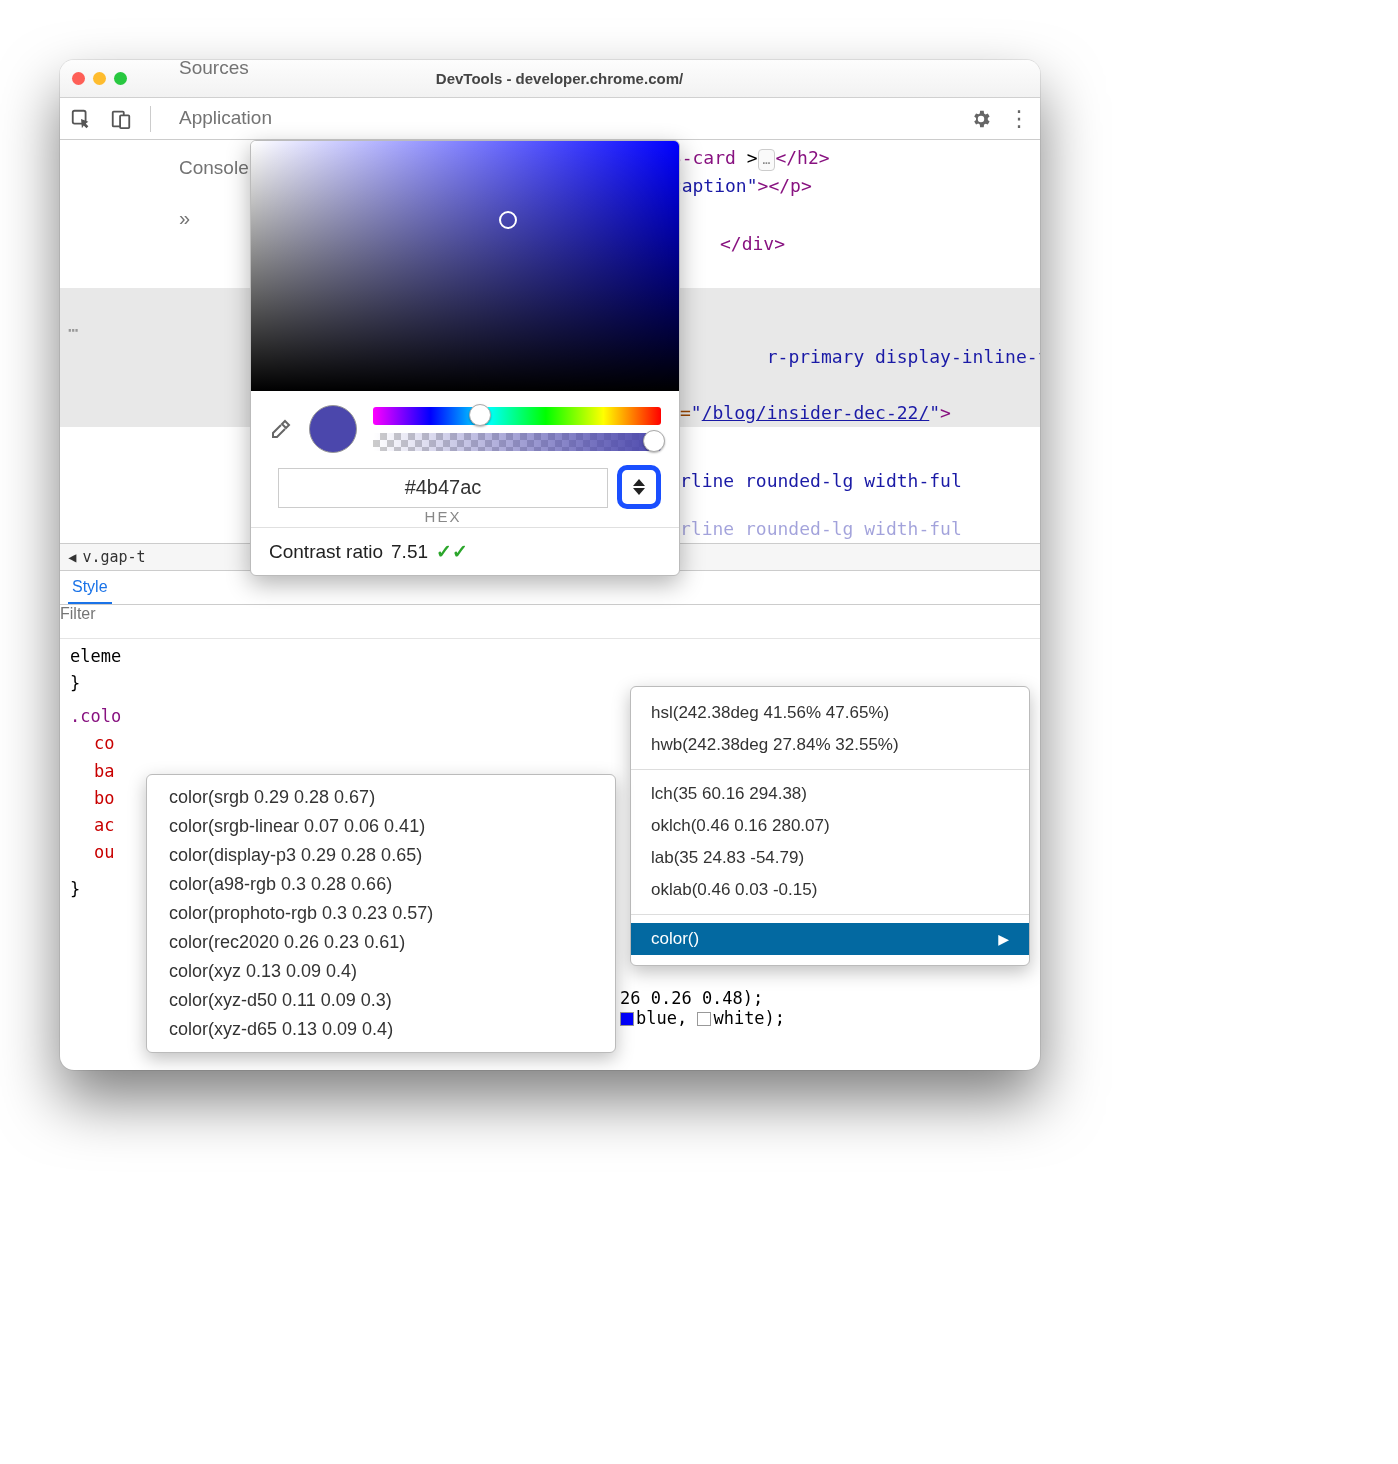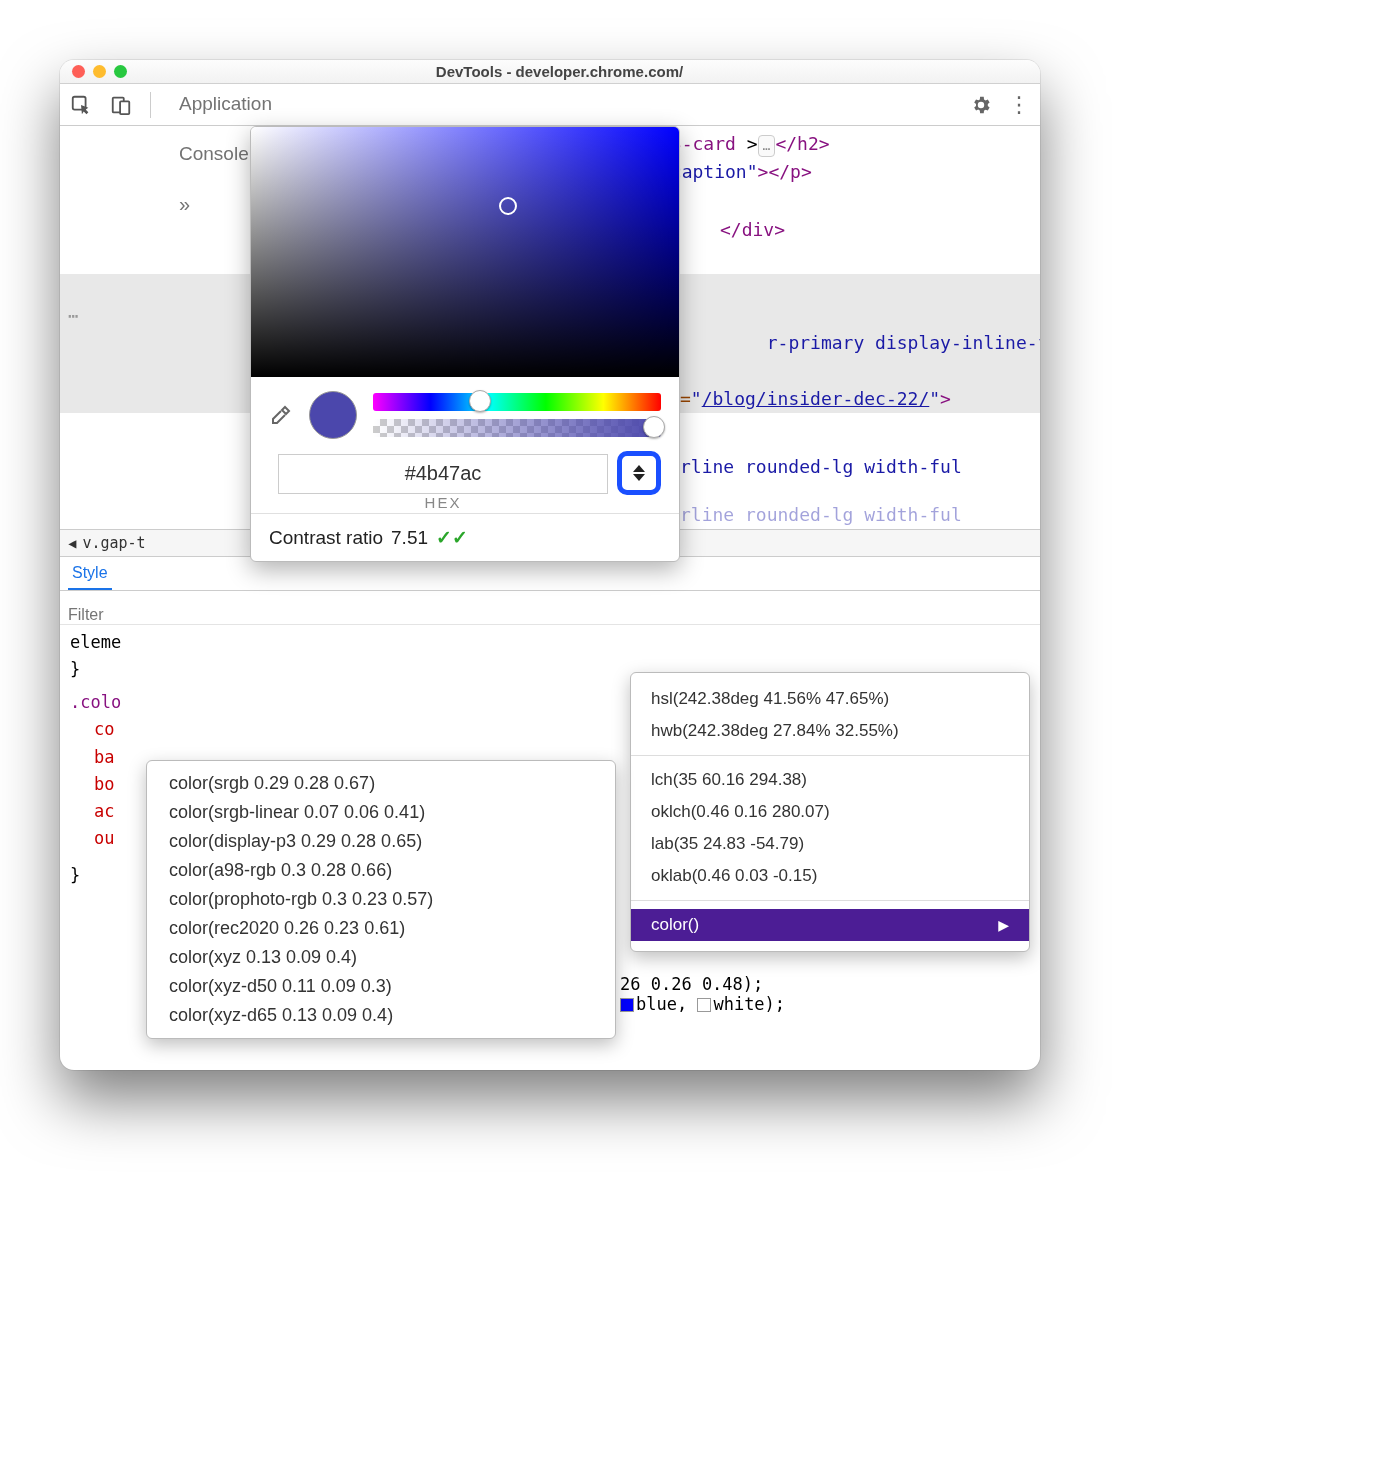--- a/index.html
+++ b/index.html
@@ -14,21 +14,21 @@
   .window {
     width: 980px;
     height: 1010px;
     border-radius: 14px;
     box-shadow: 0 30px 60px rgba(0,0,0,0.5), 0 0 0 1px rgba(0,0,0,0.08);
     background: #fff;
     overflow: hidden;
     position: relative;
   }
   .titlebar {
-    height: 24px;
+    height: 38px;
     background: linear-gradient(#fdfdfd,#f2f2f2);
     border-bottom: 1px solid #d0d0d0;
     display: flex;
     align-items: center;
     padding: 0 12px;
     font-size: 15px;
     font-weight: 600;
     color: #444;
   }
   .traffic { display:flex; gap:8px; margin-right: 14px;}
@@ -64,21 +64,21 @@
   .tagc{color:#881280;} .attrn{color:#994500;} .attrv{color:#1a1aa6;}
   .linkv{ color:#1a1aa6; text-decoration:underline;}
   .rowhl{ background:#e8e8e8;}
   .dots{ display:inline-block; border:1px solid #ccc; border-radius:4px; padding:0 4px; font-size:13px; color:#888; background:#fafafa;}
   .ellip-gutter{ position:absolute; left:8px; color:#999; font-size:18px;}
   .breadcrumb{ height:28px; border-top:1px solid #ccc; border-bottom:1px solid #ccc; background:#f6f6f6; display:flex; align-items:center; padding:0 8px; font-family:Menlo,monospace; font-size:15px; color:#333;}
   .breadcrumb .caret{ margin-right:6px; font-size:14px;}
   .panelTabs{ height:34px; border-bottom:1px solid #ccc; display:flex; align-items:center; font-size:16px; padding:0 8px; color:#333;}
   .panelTabs .pt{ padding:6px 4px;}
   .panelTabs .pt.active{ color:#1a73e8; border-bottom:2px solid #1a73e8; margin-bottom:-1px;}
-  .filterrow{ height:34px; border-bottom:1px solid #e4e4e4; display:flex; align-items:flex-end; padding:0 8px;}
+  .filterrow{ height:34px; border-bottom:1px solid #e4e4e4; display:flex; align-items:flex-start; padding:0 0;}
   .filterrow input{ border:none; outline:none; font-size:16px; color:#888; width:100%; }
   .styles{ font-family:Menlo,monospace; font-size:17px; padding:4px 10px; line-height:1.6;}
   .styles .sel{ color:#881280;}
   .styles .prop{ color:#c80000; margin-left:24px;}
   .swatch{ display:inline-block; width:14px; height:14px; border:1px solid #999; vertical-align:middle; margin-right:2px;}
   .colorpicker{
     position:absolute; left:190px; top:0; width:430px;
     background:#fff; border:1px solid #bbb; border-radius:6px;
     box-shadow:0 8px 24px rgba(0,0,0,0.3);
     z-index:20;
@@ -115,21 +115,21 @@
   .dropdown1{
     position:absolute; left:570px; top:546px; width:400px;
     background:#fff; border:1px solid #bbb; border-radius:6px;
     box-shadow:0 6px 18px rgba(0,0,0,0.25);
     font-size:17px; color:#333; z-index:30;
     padding:4px 0;
   }
   .dropdown1 .grp{ padding:6px 0;}
   .dropdown1 .sep{ height:1px; background:#ddd; margin:2px 0;}
   .dropdown1 .item{ padding:6px 20px; display:flex; align-items:center; justify-content:space-between;}
-  .dropdown1 .item.sel{ background:#4c1d95; color:#fff;}
+  .dropdown1 .item.sel{ background:#0369a1; color:#fff;}
   .dropdown1 .item.sel .caret-r{ color:#fff;}
   .caret-r{ font-size:14px;}
   .dropdown2{
     position:absolute; left:86px; top:634px; width:470px;
     background:#fff; border:1px solid #bbb; border-radius:6px;
     box-shadow:0 6px 18px rgba(0,0,0,0.25);
     font-size:18px; color:#333; z-index:40;
     padding:8px 0;
   }
   .dropdown2 .item{ padding:4px 22px;}

